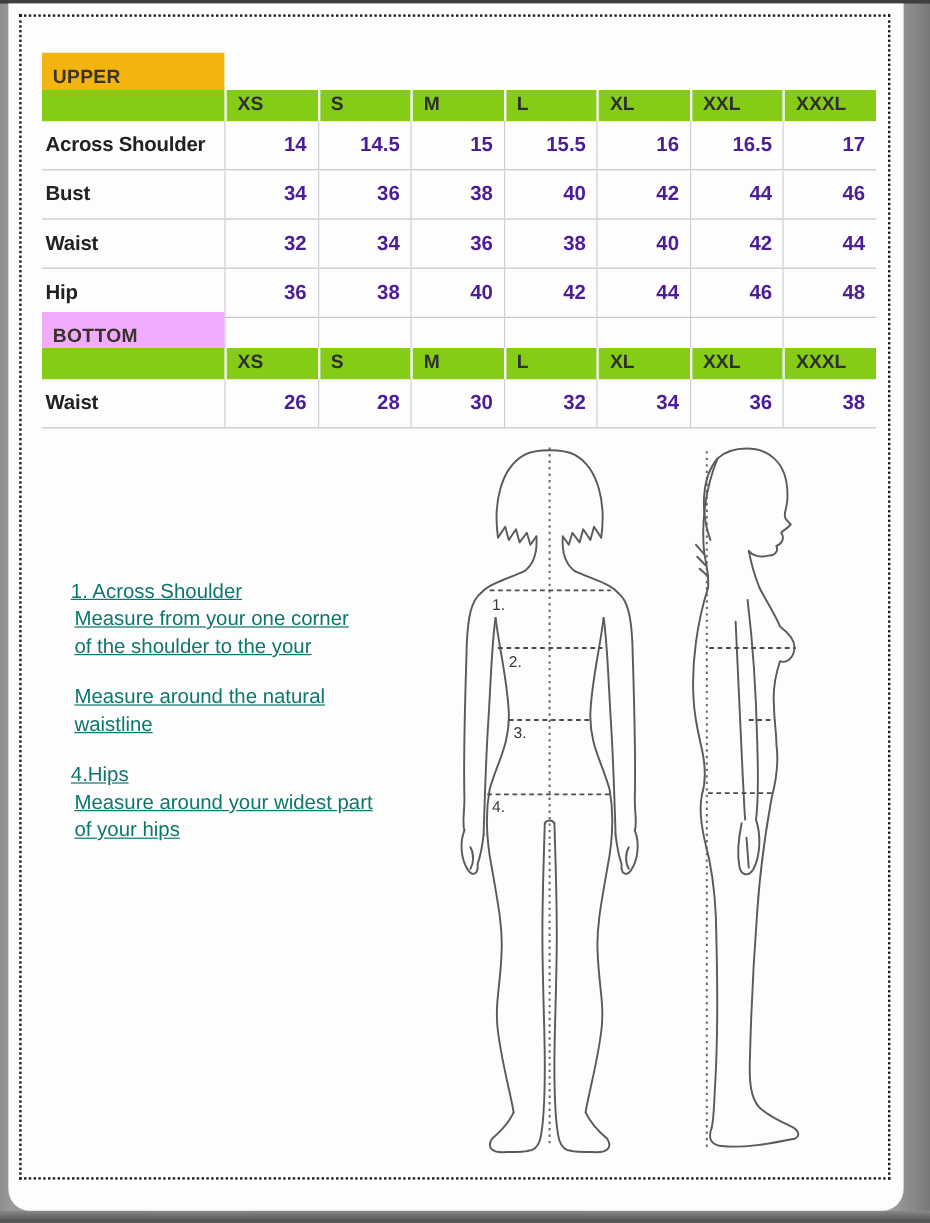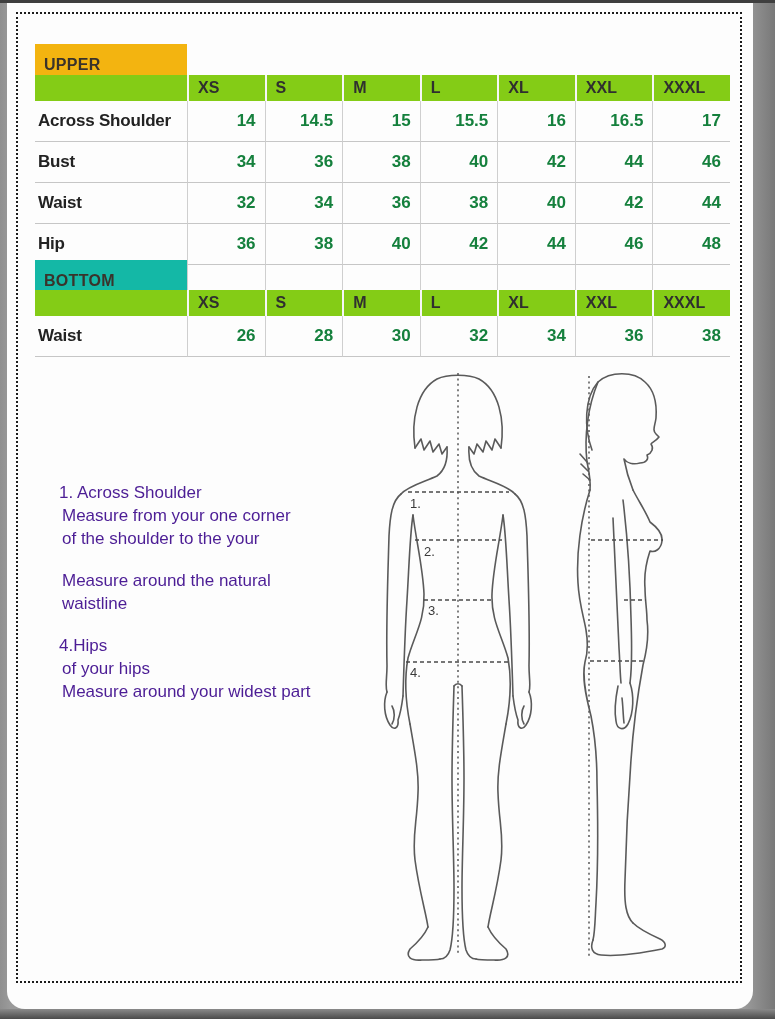--- a/index.html
+++ b/index.html
@@ -36,30 +36,30 @@
   .t-head .t-cell{border-left:2px solid #f6f6f6;display:flex;align-items:center;}
   .t-head .t-cell:first-child{border-left:none;}
   .t-colhead{font-size:16px;font-weight:700;color:#2f2f2f;padding-left:9px;}
   .t-datarow{height:41px;}
   .t-empty{height:30px;}
   .t-datarow .t-cell,.t-empty .t-cell{border-bottom:1px solid #c6c6c6;box-sizing:border-box;}
   .t-cell{min-width:0;}
   .t-value{
     border-left:1px solid #cfcfcf;
     display:flex;align-items:center;justify-content:flex-end;
-    padding-right:9px;font-size:17px;font-weight:700;color:#15803d;
+    padding-right:9px;font-size:17px;font-weight:700;color:#4c1d95;
   }
   .t-rowlabel{
     display:flex;align-items:center;padding-left:3px;
     font-size:17px;font-weight:700;color:#222;letter-spacing:-0.2px;
   }
   
   .instructions{position:absolute;left:52px;top:478px;width:310px;}
   .instr-group{margin-bottom:19px;}
-  .instr-title,.instr-line{font-size:17px;line-height:23px;color:#4c1d95;}
+  .instr-title,.instr-line{font-size:17px;line-height:23px;color:#0f766e;text-decoration:underline;}
   .instr-line{padding-left:3px;}
   
   .figures{position:absolute;left:373px;top:365px;}
   .outline{fill:none;stroke:#5a5a5a;stroke-width:1.6;stroke-linecap:round;stroke-linejoin:round;}
   .dash{fill:none;stroke:#4a4a4a;stroke-width:1.5;stroke-dasharray:4 3;}
   .dotline{fill:none;stroke:#6a6a6a;stroke-width:1.7;stroke-dasharray:2 3.4;}
   .figlabel{font-size:13px;fill:#3a3a3a;font-family:"Liberation Sans",sans-serif;}
 </style>
 </head>
 <body>
@@ -127,21 +127,21 @@
         <div class="t-cell t-value"></div>
         <div class="t-cell t-value"></div>
         <div class="t-cell t-value"></div>
         <div class="t-cell t-value"></div>
         <div class="t-cell t-value"></div>
         <div class="t-cell t-value"></div>
         <div class="t-cell t-value"></div>
       </div>
     </div>
 
-  <div class="badge" id="badge-bottom" style="background: #14b8a6;">BOTTOM</div>
+  <div class="badge" id="badge-bottom" style="background: #f0abfc;">BOTTOM</div>
   <div class="size-table" id="table-bottom">
       <div class="t-row t-head">
         <div class="t-cell t-label-cell"></div>
         <div class="t-cell t-colhead">XS</div>
         <div class="t-cell t-colhead">S</div>
         <div class="t-cell t-colhead">M</div>
         <div class="t-cell t-colhead">L</div>
         <div class="t-cell t-colhead">XL</div>
         <div class="t-cell t-colhead">XXL</div>
         <div class="t-cell t-colhead">XXXL</div>
@@ -163,22 +163,22 @@
         <div class="instr-title">1. Across Shoulder</div>
         <div class="instr-line">Measure from your one corner</div>
         <div class="instr-line">of the shoulder to the your</div>
       </div>
       <div class="instr-group">
         <div class="instr-line">Measure around the natural</div>
         <div class="instr-line">waistline</div>
       </div>
       <div class="instr-group">
         <div class="instr-title">4.Hips</div>
+        <div class="instr-line">Measure around your widest part</div>
         <div class="instr-line">of your hips</div>
-        <div class="instr-line">Measure around your widest part</div>
       </div>
     </div>
 
   <svg class="figures" width="320" height="600" viewBox="0 0 320 600">
 
     <g>
 
       <path class="dotline" d="M 78,5 L 78,585"></path>
 
       <path class="outline" d="M 35,80 C 31,52 37,22 57,11 C 67,6 89,6 99,11 C 119,22 125,52 121,80"></path>

